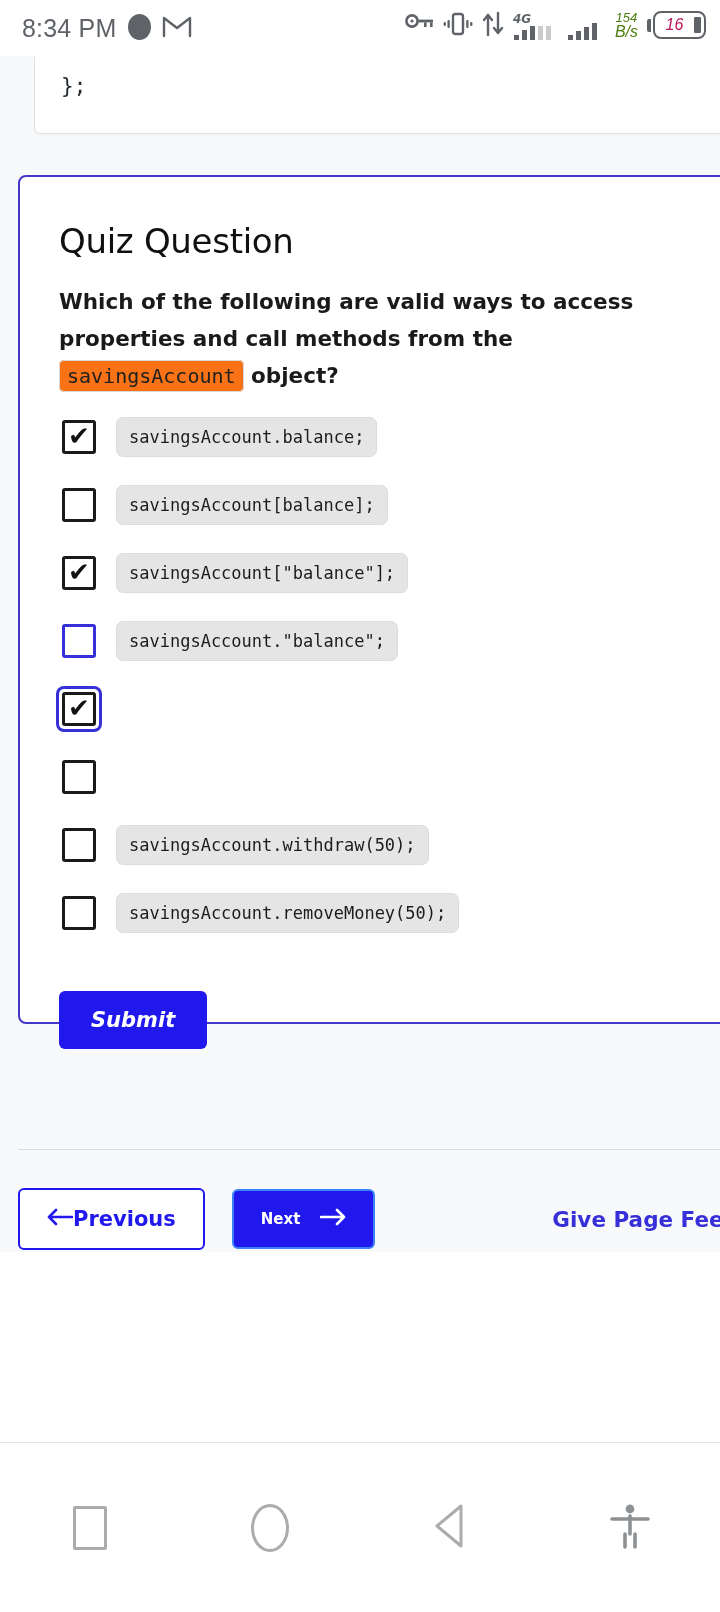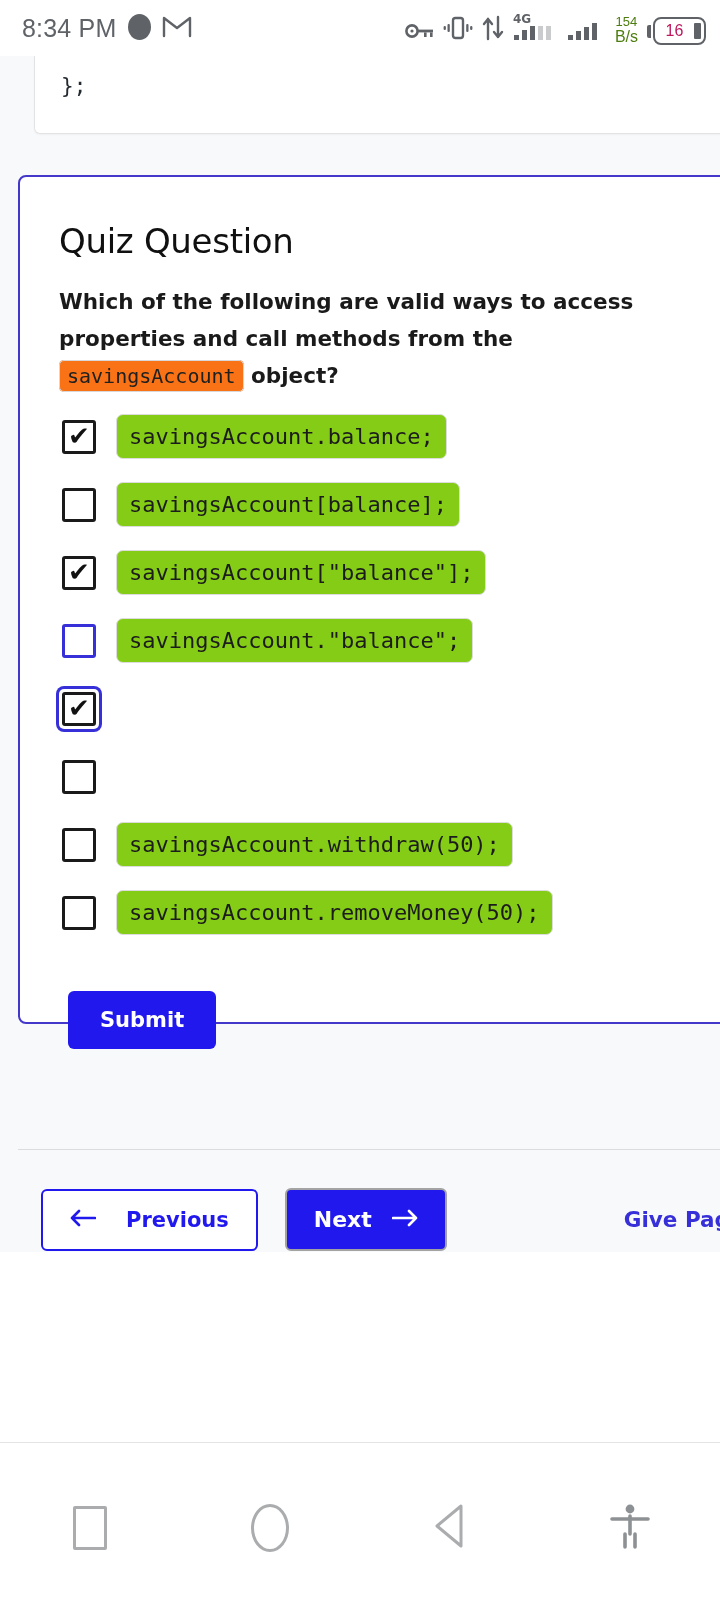--- a/index.html
+++ b/index.html
@@ -40,22 +40,23 @@
   }
   .dot-icon {
     width: 23px; height: 26px;
     background: #5f6368;
     border-radius: 50%;
   }
   .gmail-icon { display: block; }
 
   .status-right {
     display: flex;
-    align-items: flex-end;
+    align-items: flex-start;
     gap: 8px;
+    font-style: italic;
   }
   .net-speed {
     display: flex;
     flex-direction: column;
     align-items: center;
     line-height: 1.02;
     color: #4d7c0f;
     font-size: 13px;
     margin-right: 1px;
   }
@@ -206,42 +207,43 @@
     color: #111;
     font-size: 26px;
     line-height: 1;
     margin-top: -2px;
     font-family: "DejaVu Sans", sans-serif;
   }
   .cbx.checked .tick { display: block; }
 
   .opt-code {
     font-family: "DejaVu Sans Mono", monospace;
-    font-size: 22px;
+    font-size: 17px;
     color: #1c1c1c;
-    background: #84cc16;
+    background: #e5e5e5;
     border: 1px solid #dcdcdc;
     border-radius: 7px;
     padding: 9px 12px;
     white-space: pre;
   }
 
   
   .submit-btn {
     margin-top: 36px;
-    margin-left: 9px;
+    margin-left: 0;
     background: #2118ee;
     color: #ffffff;
     border: none;
     border-radius: 6px;
     font-size: 21px;
     font-weight: 700;
     padding: 17px 32px;
     cursor: pointer;
     font-family: "DejaVu Sans", sans-serif;
+    font-style: italic;
   }
 
   
   .footer-rule {
     position: absolute;
     top: 1093px;
     left: 18px;
     width: 730px;
     height: 1px;
     background: #dadce0;
@@ -250,41 +252,40 @@
     position: absolute;
     top: 1132px;
     left: 18px;
     width: 730px;
     display: flex;
     align-items: center;
   }
   .btn-prev {
     display: flex;
     align-items: center;
-    gap: 30px;
+    gap: 0;
     background: #ffffff;
     border: 2px solid #2118ee;
     color: #2118ee;
     border-radius: 6px;
     font-size: 21px;
     font-weight: 600;
     padding: 17px 27px;
     cursor: pointer;
     font-family: "DejaVu Sans", sans-serif;
-    margin-left: 23px;
   }
   .btn-next {
     display: flex;
     align-items: center;
     gap: 20px;
     background: #2118ee;
-    border: 2px solid #a3a3a3;
+    border: 2px solid #3b82f6;
     color: #ffffff;
     border-radius: 6px;
-    font-size: 22px;
+    font-size: 15px;
     font-weight: 600;
     padding: 17px 27px;
     margin-left: 27px;
     cursor: pointer;
     font-family: "DejaVu Sans", sans-serif;
   }
   .feedback-link {
     margin-left: 177px;
     color: #3730d8;
     font-size: 21.5px;

